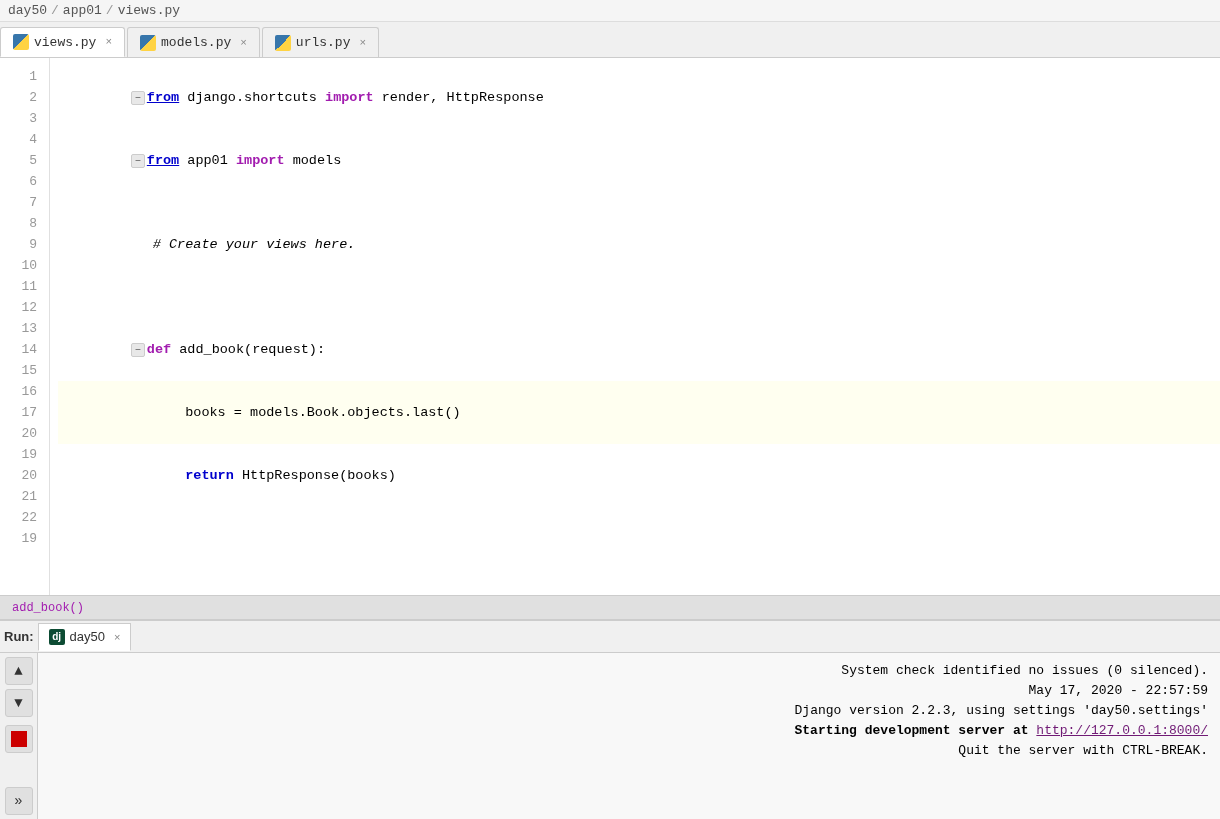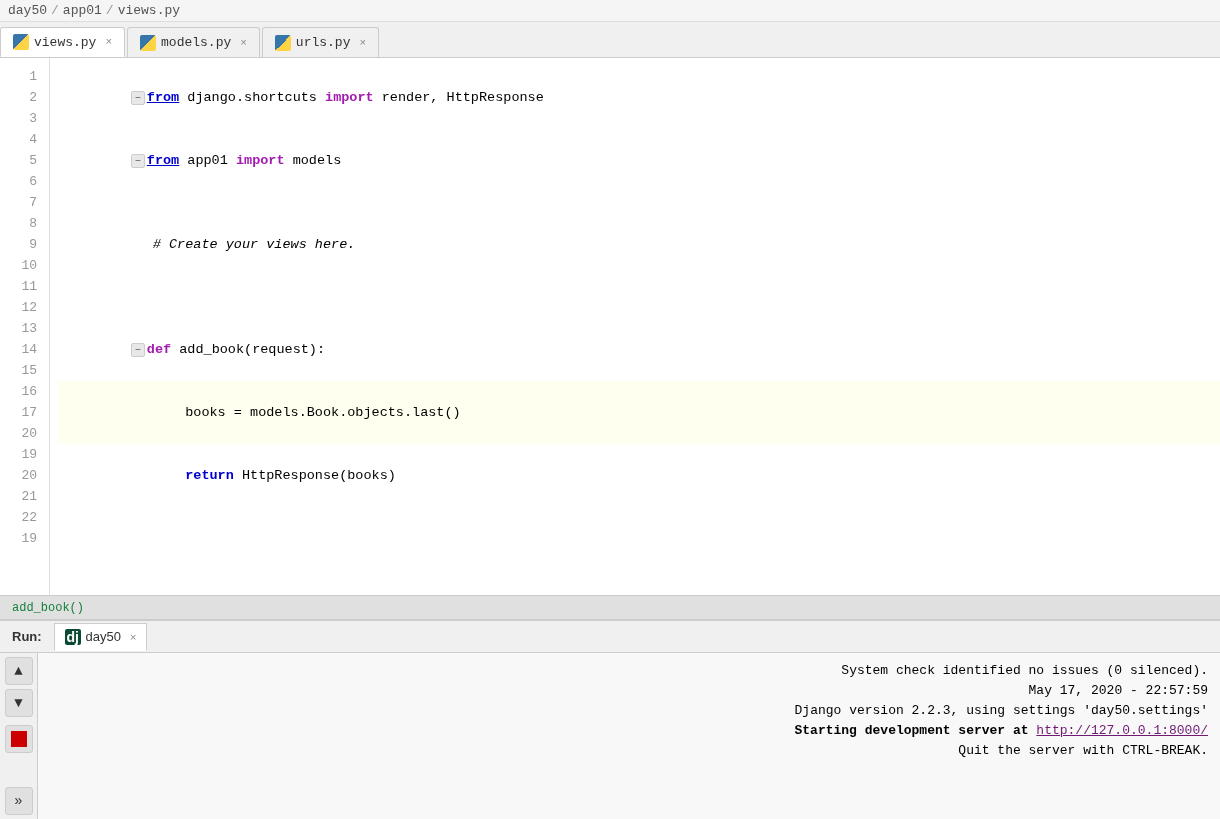--- a/index.html
+++ b/index.html
@@ -141,21 +141,21 @@
     .comment { color: #000000; font-style: italic; }
 
     
     .status-bar {
       background: #e0e0e0;
       height: 24px;
       display: flex;
       align-items: center;
       padding: 0 12px;
       font-size: 12px;
-      color: #15803d;
+      color: #a21caf;
       border-top: 1px solid #ccc;
     }
 
     
     .run-panel {
       height: 200px;
       background: #f8f8f8;
       border-top: 2px solid #ccc;
       display: flex;
       flex-direction: column;
@@ -165,21 +165,21 @@
       display: flex;
       align-items: center;
       background: #f0f0f0;
       border-bottom: 1px solid #ccc;
       height: 32px;
     }
 
     .run-label {
       font-size: 13px;
       color: #333;
-      padding: 0 12px;
+      padding: 0 4px;
       font-weight: bold;
       font-family: Arial, sans-serif;
     }
 
     .run-tab {
       display: flex;
       align-items: center;
       gap: 5px;
       padding: 4px 10px;
       background: #ffffff;
@@ -194,21 +194,21 @@
 
     .dj-icon {
       width: 16px;
       height: 16px;
       background: #0c4b33;
       border-radius: 2px;
       display: inline-flex;
       align-items: center;
       justify-content: center;
       color: white;
-      font-size: 14px;
+      font-size: 10px;
       font-weight: bold;
       font-family: Arial, sans-serif;
     }
 
     .run-panel-body {
       display: flex;
       flex: 1;
       overflow: hidden;
     }
 

